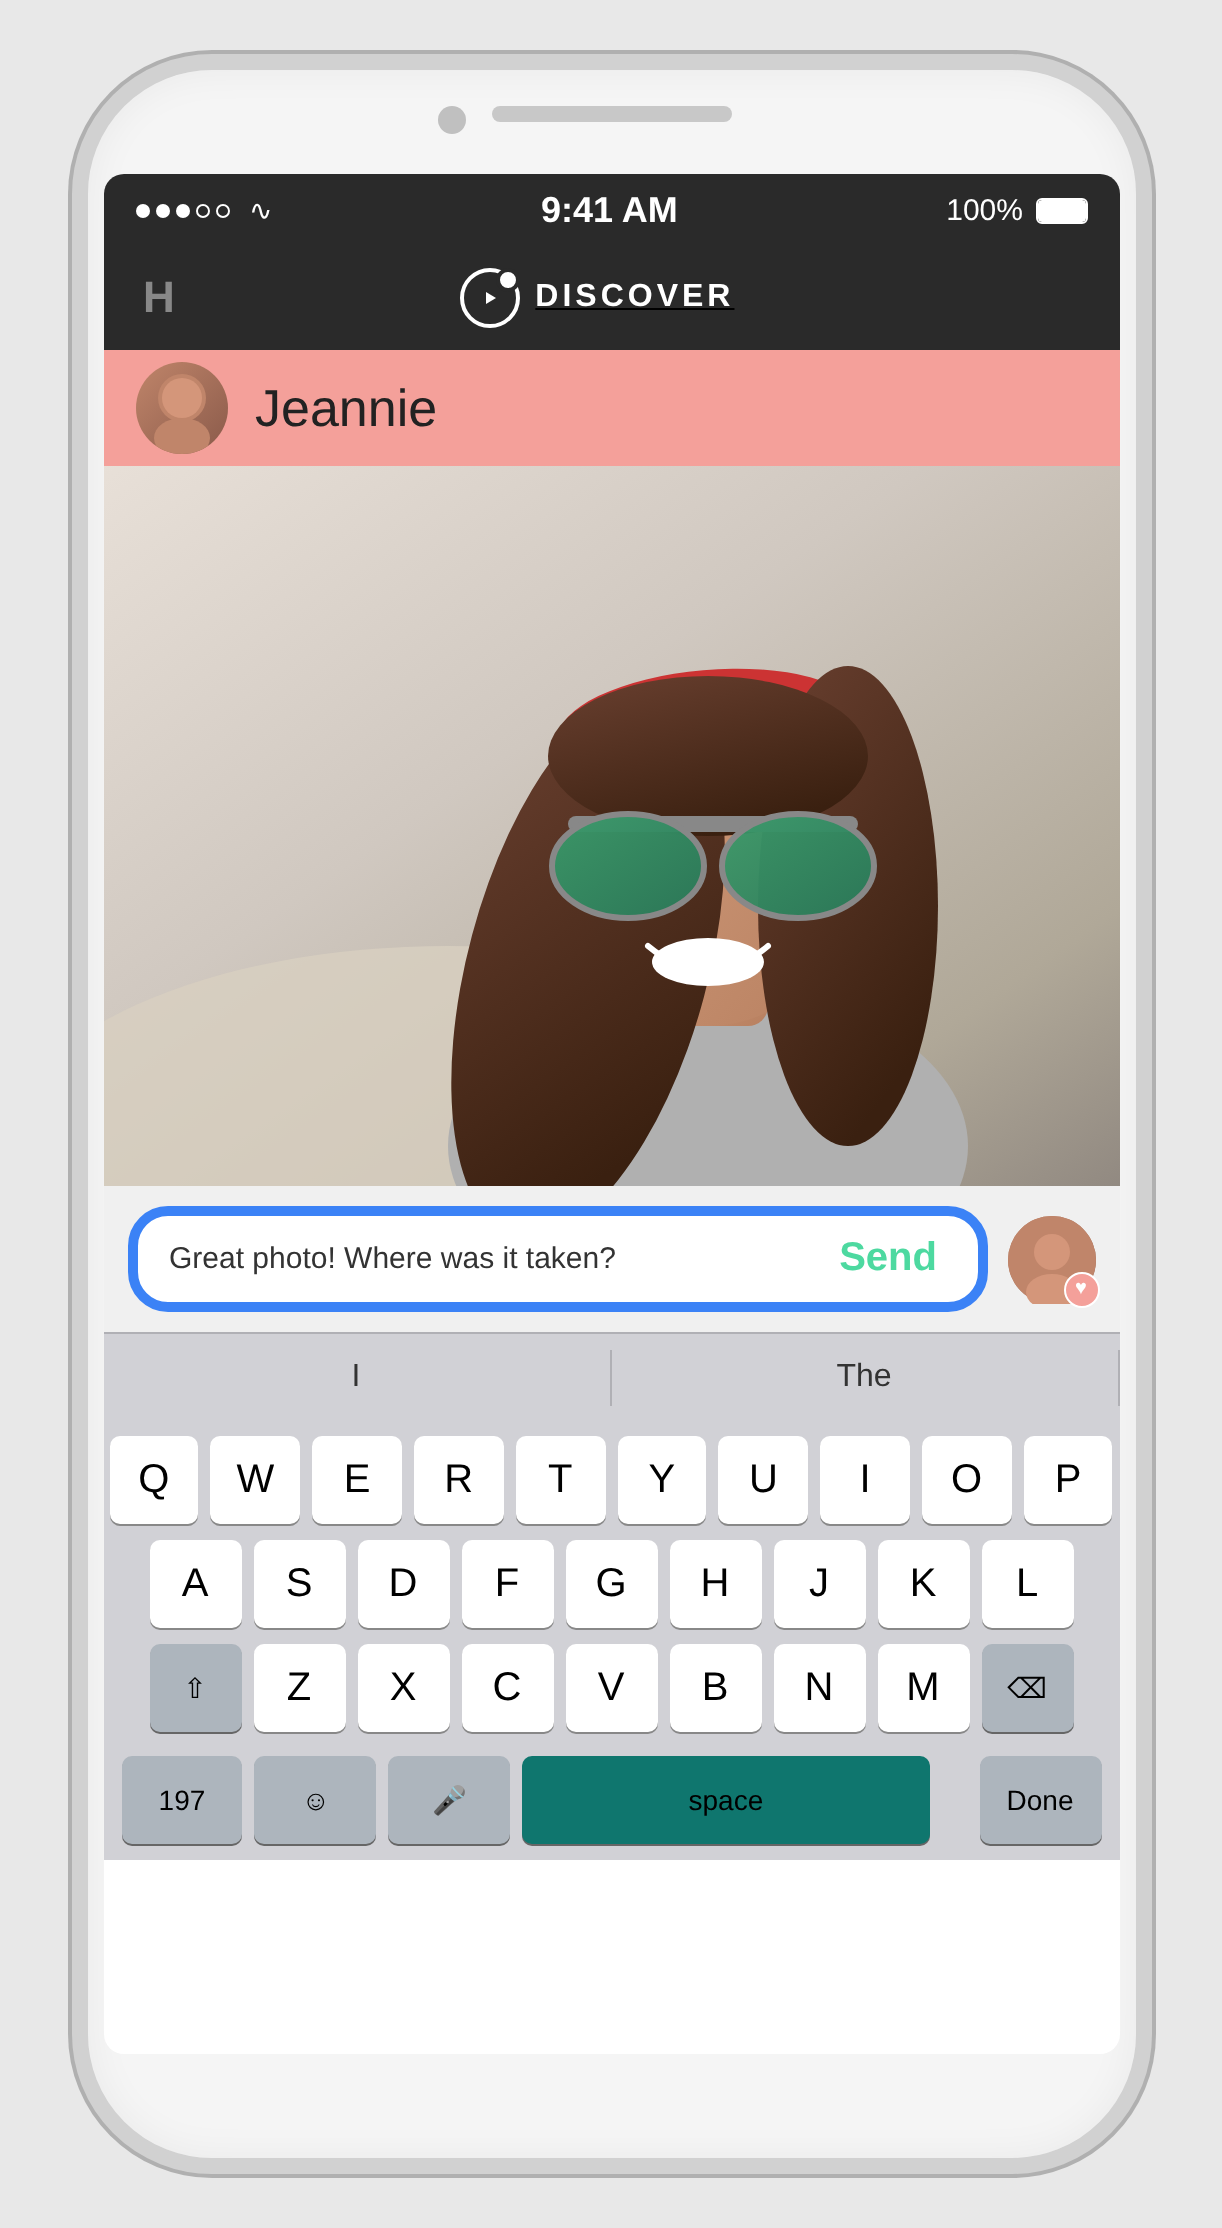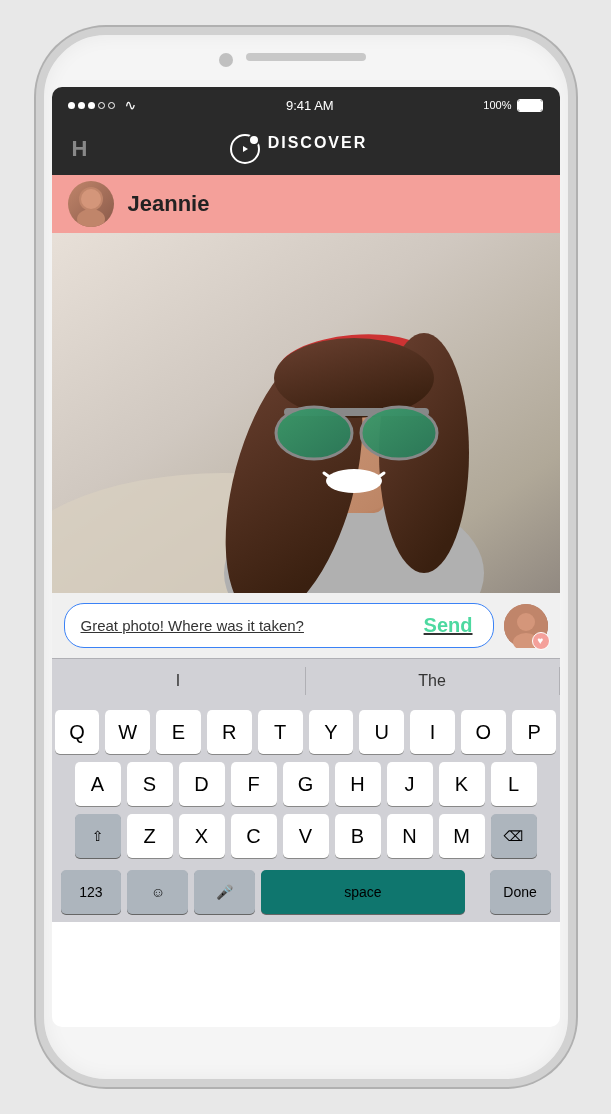--- a/index.html
+++ b/index.html
@@ -106,29 +106,29 @@
       background: transparent;
       border: 1.5px solid white;
     }
 
     .wifi-icon {
       margin-left: 6px;
       font-size: 14px;
     }
 
     .status-center {
-      font-size: 13px;
-      font-weight: 400;
+      font-size: 18px;
+      font-weight: 700;
     }
 
     .status-right {
       display: flex;
       align-items: center;
       gap: 6px;
-      font-size: 11px;
+      font-size: 15px;
     }
 
     .battery-icon {
       display: flex;
       align-items: center;
     }
 
     .battery-body {
       width: 26px;
       height: 13px;
@@ -171,22 +171,23 @@
     }
 
     .nav-logo {
       color: #888;
       font-size: 22px;
       font-weight: bold;
     }
 
     .nav-center {
       display: flex;
-      align-items: flex-start;
+      align-items: center;
       gap: 8px;
+      text-decoration: underline;
     }
 
     .nav-icon-circle {
       width: 30px;
       height: 30px;
       border: 2.5px solid white;
       border-radius: 50%;
       display: flex;
       align-items: center;
       justify-content: center;
@@ -247,22 +248,22 @@
       width: 100%;
       height: 100%;
       background: linear-gradient(135deg, #c0856a 0%, #8a5a4a 100%);
       display: flex;
       align-items: center;
       justify-content: center;
       font-size: 20px;
     }
 
     .profile-name {
-      font-size: 22px;
-      font-weight: 700;
+      font-size: 26px;
+      font-weight: 400;
       color: #222;
     }
 
     
     .photo-area {
       height: 360px;
       background: linear-gradient(160deg, #d4cec8 0%, #b8b0a8 20%, #c8b8a8 40%, #b0a098 60%, #909090 80%, #888888 100%);
       position: relative;
       overflow: hidden;
     }
@@ -282,28 +283,27 @@
       display: flex;
       align-items: center;
       gap: 10px;
       position: relative;
     }
 
     .message-input-box {
       flex: 1;
       background: white;
       border-radius: 20px;
-      border: 1px solid #3b82f6;
+      border: 5px solid #3b82f6;
       padding: 10px 16px;
       font-size: 16px;
       color: #333;
       display: flex;
       align-items: center;
       justify-content: space-between;
-      text-decoration: underline;
     }
 
     .message-text {
       font-size: 15px;
       color: #333;
     }
 
     .send-btn {
       color: #4dd9a0;
       font-size: 20px;
@@ -623,21 +623,21 @@
           <div class="key">X</div>
           <div class="key">C</div>
           <div class="key">V</div>
           <div class="key">B</div>
           <div class="key">N</div>
           <div class="key">M</div>
           <div class="key special backspace">⌫</div>
         </div>
 
         <div class="bottom-bar">
-          <div class="bottom-key num">123</div>
+          <div class="bottom-key num">197</div>
           <div class="bottom-key emoji" style="margin-left:6px;">☺</div>
           <div class="bottom-key mic">
             <span>🎤</span>
           </div>
           <div class="bottom-key space">space</div>
           <div class="bottom-key done">Done</div>
         </div>
       </div>
 
     </div>

